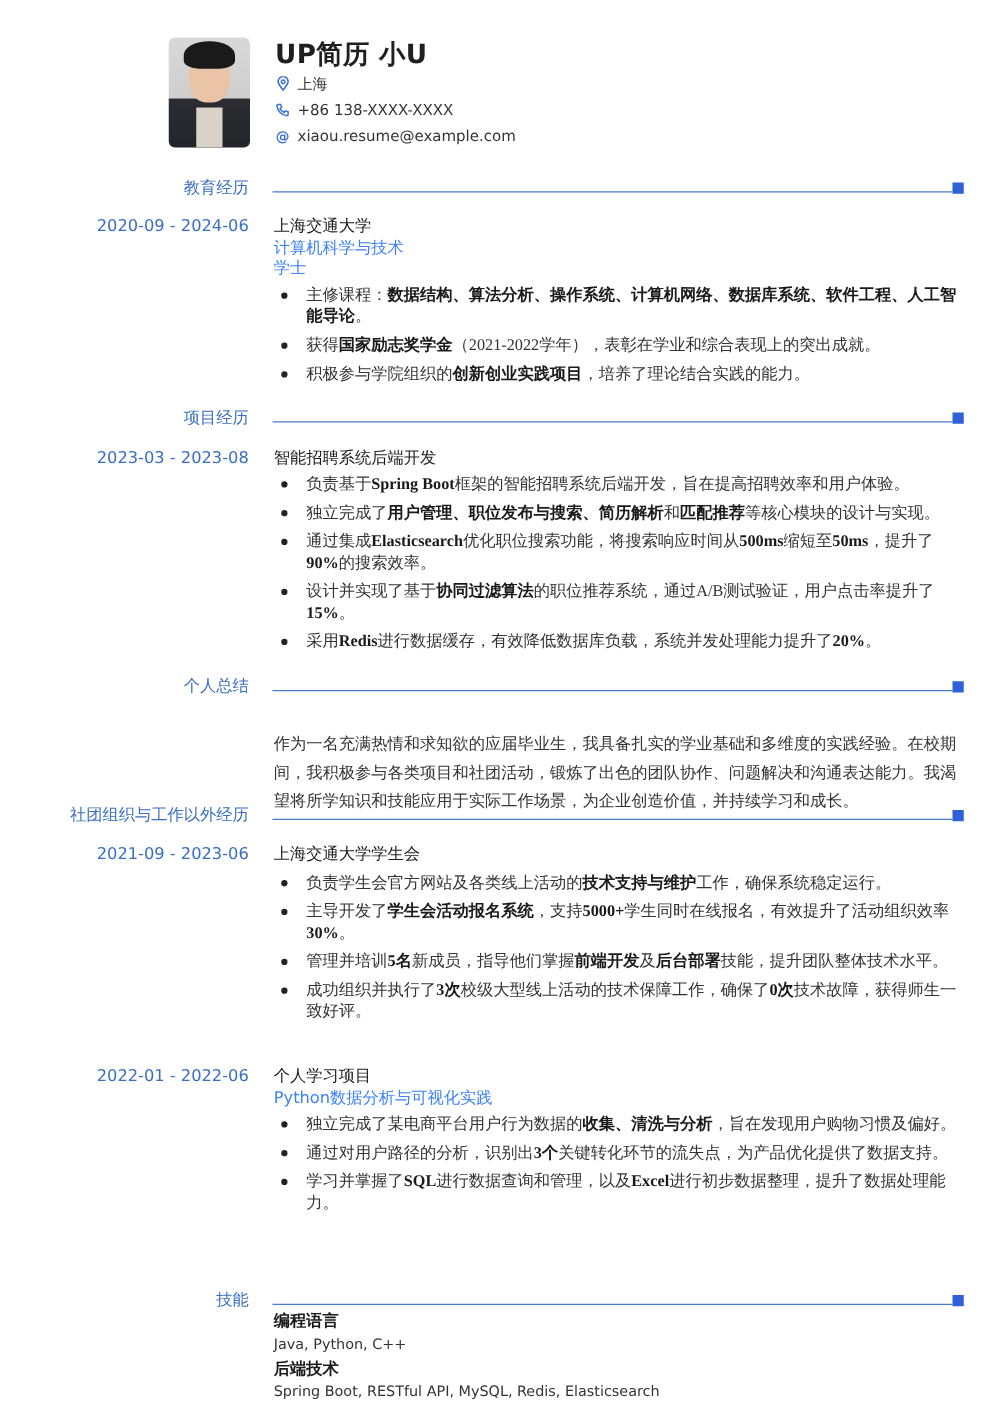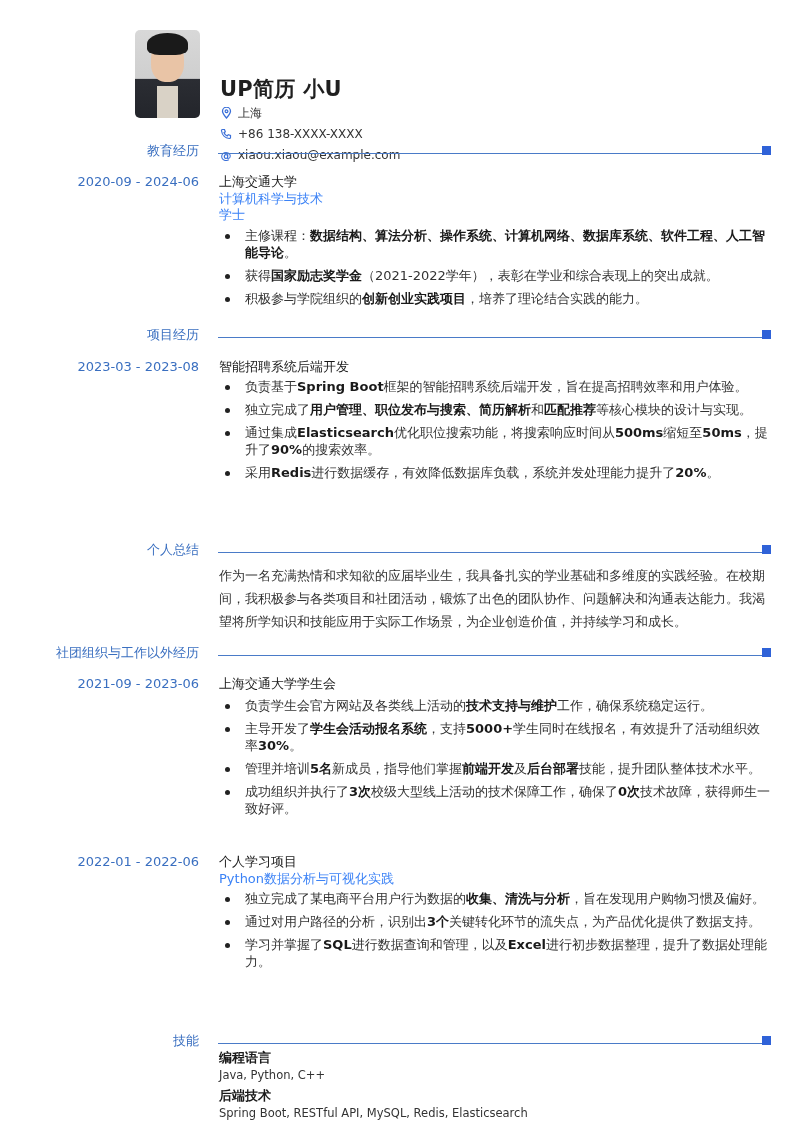--- a/index.html
+++ b/index.html
@@ -4,37 +4,37 @@
 <style>
   * { box-sizing: border-box; margin: 0; padding: 0; }
   html, body { width: 799px; height: 1130px; background: #ffffff; overflow: hidden; }
   body { font-family: "DejaVu Sans", "Liberation Sans", sans-serif; color: #222; font-size: 13px; position: relative; }
 
   .header { position: absolute; left: 135px; top: 30px; height: 88px; display: flex; }
   .photo { width: 65px; height: 88px; border-radius: 5px; background: linear-gradient(180deg,#d8d8d8 0%, #cfcfcf 55%, #2b2d33 56%, #23252b 100%); position: relative; overflow: hidden; }
   .photo .head { position: absolute; left: 16px; top: 10px; width: 33px; height: 42px; background: #e9c4a6; border-radius: 45% 45% 42% 42%; }
   .photo .hair { position: absolute; left: 12px; top: 3px; width: 41px; height: 22px; background: #1a1a1a; border-radius: 50% 50% 30% 30%; }
   .photo .shirt { position: absolute; left: 22px; top: 56px; width: 21px; height: 32px; background: #d9d2c6; }
-  .info { margin-left: 20px; margin-top: 46px; }
+  .info { margin-left: 20px; }
   .name { font-size: 21px; font-weight: 600; color: #1f1f1f; line-height: 26px; margin-top: 0px; letter-spacing: 0.3px; }
   .contact { display: flex; align-items: center; height: 20px; font-size: 12px; color: #333; margin-top: 1px; text-align: right; }
   .contact:first-of-type { margin-top: 6px; }
   .contact .ic { width: 12px; height: 12px; margin-right: 6px; color: #3a6fd8; display: inline-flex; align-items: center; justify-content: center; font-size: 11px; }
 
   .section-head { position: absolute; left: 0; width: 799px; height: 20px; }
   .section-head .label { position: absolute; right: 600px; top: 0; font-size: 13px; color: #3a6fc0; white-space: nowrap; line-height: 18px; }
   .section-head .line { position: absolute; left: 218px; width: 544px; top: 11px; height: 1px; background: #4a7bc8; }
   .section-head .sq { position: absolute; left: 762px; top: 4px; width: 9px; height: 9px; background: #2f62d8; }
 
   .entry { position: absolute; left: 0; width: 799px; }
   .entry .date { position: absolute; right: 600px; top: 0; font-size: 13px; color: #3a6fc0; white-space: nowrap; line-height: 18px; }
   .entry .body { position: absolute; left: 219px; width: 552px; top: 0; }
   .title { font-weight: 400; font-size: 13px; line-height: 18px; color: #1a1a1a; }
   .sub { font-size: 13px; line-height: 16px; color: #3b82f6; }
-  ul.bullets { list-style: none; margin-top: 2px; }
+  ul.bullets { list-style: none; margin-top: 2px; font-family: Liberation Serif, serif; }
   ul.bullets li { position: relative; padding-left: 26px; font-size: 13px; line-height: 17px; color: #333; margin-bottom: 6px; }
   ul.bullets li::before { content: ""; position: absolute; left: 6px; top: 7px; width: 5px; height: 5px; background: #222; border-radius: 50%; }
   ul.bullets li b { font-weight: 700; color: #1a1a1a; }
 
   .summary { position: absolute; left: 219px; width: 552px; font-size: 13px; line-height: 23px; color: #333; }
 
   .skill-title { font-weight: 700; font-size: 13px; line-height: 18px; color: #1a1a1a; }
   .skill-val { font-size: 11.5px; line-height: 16px; color: #333; margin-bottom: 4px; }
 </style>
 </head>
@@ -60,21 +60,21 @@
     <div class="contact">
       <span class="ic">
         <svg width="12" height="12" viewBox="0 0 12 12">
             <path d="M2.5 1.5 L4.5 1.5 L5.3 3.8 L4 4.8 C4.6 6.3 5.7 7.4 7.2 8 L8.2 6.7 L10.5 7.5 L10.5 9.5 C10.5 10.2 9.9 10.6 9.2 10.5 C5.2 10 2 6.8 1.5 2.8 C1.4 2.1 1.8 1.5 2.5 1.5Z" fill="none" stroke="#3a6fd8" stroke-width="1.2"></path>
           </svg>
       </span>
       <span>+86 138-XXXX-XXXX</span>
     </div>
     <div class="contact">
       <span class="ic" style="font-weight:700;">@</span>
-      <span>xiaou.xiaou@example.com</span>
+      <span>xiaou.resume@example.com</span>
     </div>
   </div>
 </div>
 
 <div class="section-head" style="top:142px;">
   <span class="label">教育经历</span>
   <div class="line"></div>
   <div class="sq"></div>
 </div>
 <div class="entry" style="top:173px;">
@@ -97,31 +97,32 @@
   <div class="sq"></div>
 </div>
 <div class="entry" style="top:358px;">
   <span class="date">2023-03 - 2023-08</span>
   <div class="body">
     <div class="title">智能招聘系统后端开发</div>
     <ul class="bullets">
         <li>负责基于<b>Spring Boot</b>框架的智能招聘系统后端开发，旨在提高招聘效率和用户体验。</li>
         <li>独立完成了<b>用户管理、职位发布与搜索、简历解析</b>和<b>匹配推荐</b>等核心模块的设计与实现。</li>
         <li>通过集成<b>Elasticsearch</b>优化职位搜索功能，将搜索响应时间从<b>500ms</b>缩短至<b>50ms</b>，提升了<b>90%</b>的搜索效率。</li>
+        <li>设计并实现了基于<b>协同过滤算法</b>的职位推荐系统，通过A/B测试验证，用户点击率提升了<b>15%</b>。</li>
         <li>采用<b>Redis</b>进行数据缓存，有效降低数据库负载，系统并发处理能力提升了<b>20%</b>。</li>
       </ul>
   </div>
 </div>
 
 <div class="section-head" style="top:541px;">
   <span class="label">个人总结</span>
   <div class="line"></div>
   <div class="sq"></div>
 </div>
-<div class="summary" style="top:564px;">作为一名充满热情和求知欲的应届毕业生，我具备扎实的学业基础和多维度的实践经验。在校期间，我积极参与各类项目和社团活动，锻炼了出色的团队协作、问题解决和沟通表达能力。我渴望将所学知识和技能应用于实际工作场景，为企业创造价值，并持续学习和成长。</div>
+<div class="summary" style="top:584px;">作为一名充满热情和求知欲的应届毕业生，我具备扎实的学业基础和多维度的实践经验。在校期间，我积极参与各类项目和社团活动，锻炼了出色的团队协作、问题解决和沟通表达能力。我渴望将所学知识和技能应用于实际工作场景，为企业创造价值，并持续学习和成长。</div>
 
 <div class="section-head" style="top:644px;">
   <span class="label">社团组织与工作以外经历</span>
   <div class="line"></div>
   <div class="sq"></div>
 </div>
 <div class="entry" style="top:675px;">
   <span class="date">2021-09 - 2023-06</span>
   <div class="body">
     <div class="title">上海交通大学学生会</div>

